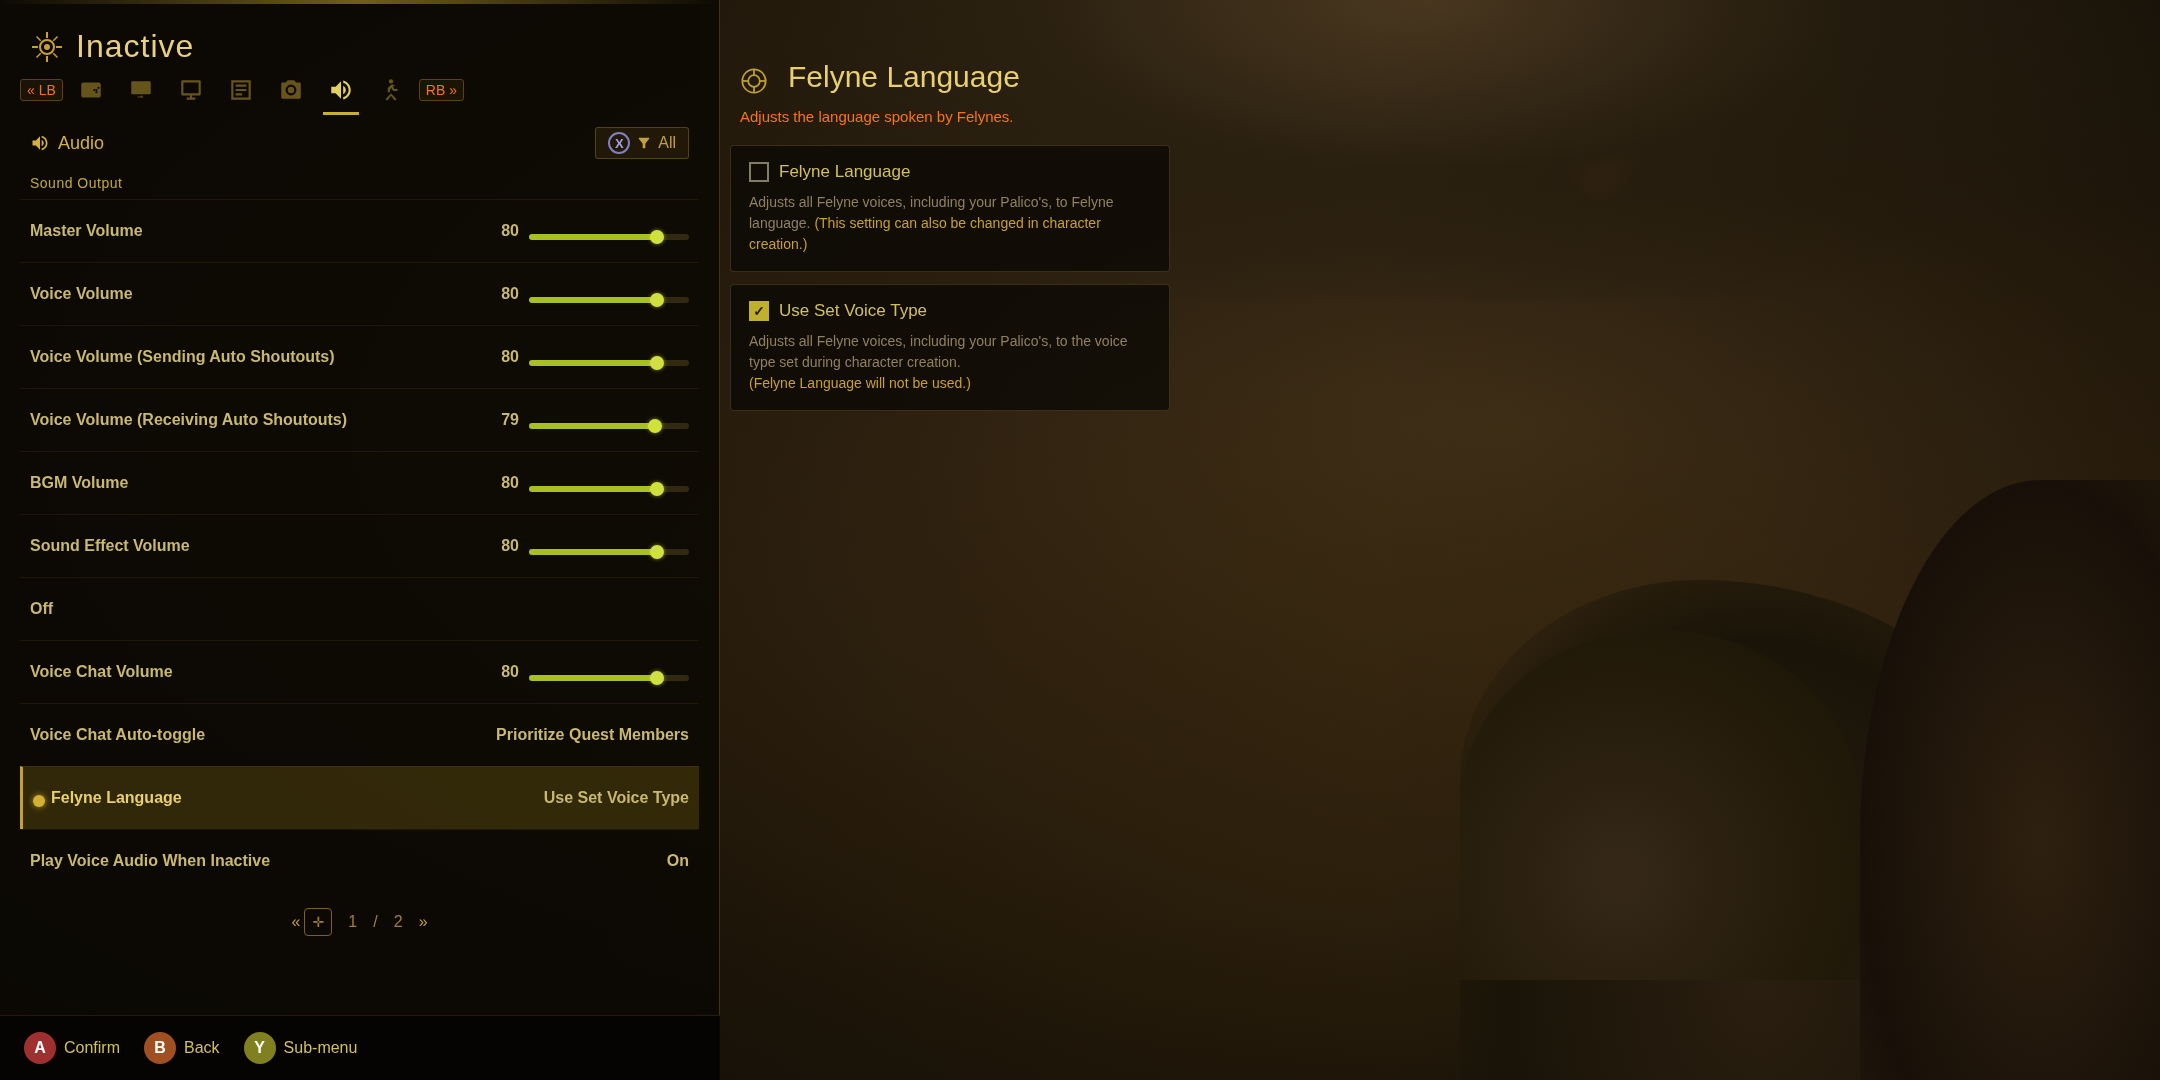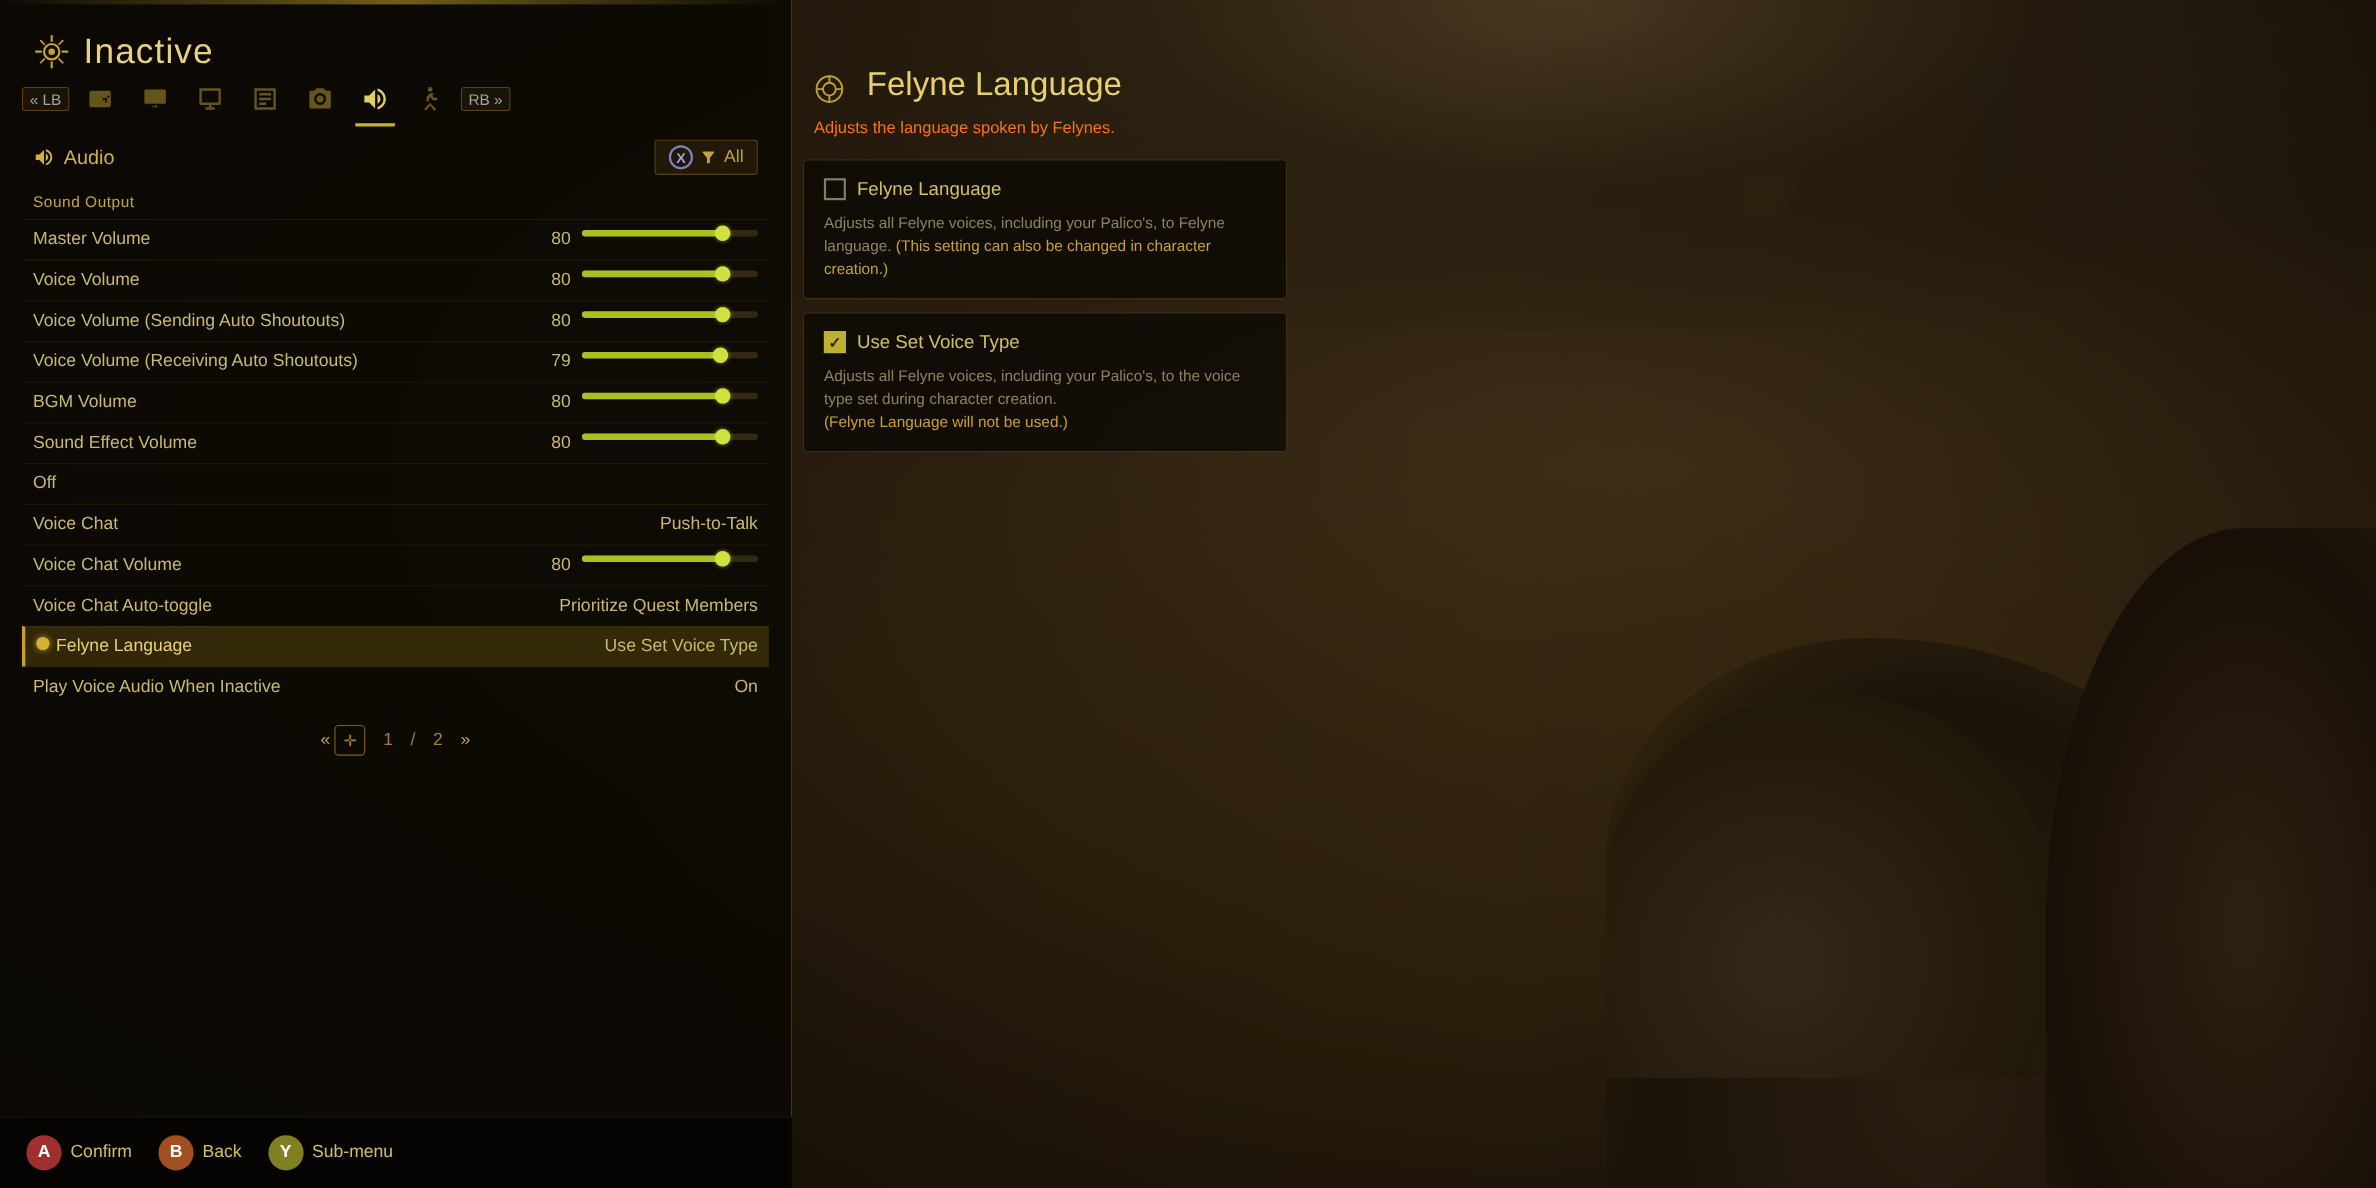--- a/index.html
+++ b/index.html
@@ -128,25 +128,26 @@
 
     .setting-group-label {
       color: #c0a840;
       font-size: 14px;
       padding: 4px 10px 8px 10px;
       letter-spacing: 0.5px;
     }
 
     .setting-row {
       display: flex;
-      align-items: flex-start;
+      align-items: flex-end;
       justify-content: space-between;
-      padding: 9px 10px;
+      padding: 22px 10px;
       border-top: 1px solid rgba(100,80,30,0.2);
       cursor: pointer;
+      font-weight: bold;
     }
 
     .setting-row.selected {
       background: rgba(120,100,20,0.35);
       border-left: 3px solid #c8a030;
     }
 
     .setting-row.selected .setting-name {
       color: #e8d070;
     }
@@ -417,21 +418,21 @@
     .top-deco {
       position: absolute;
       top: 0;
       left: 0;
       right: 0;
       height: 4px;
       background: linear-gradient(90deg, transparent, rgba(180,150,40,0.6), transparent);
     }
 
     .lb-rb {
-      color: #a3a3a3;
+      color: #f97316;
       font-size: 14px;
       border: 1px solid #604010;
       padding: 2px 6px;
       border-radius: 3px;
       background: rgba(40,30,10,0.5);
     }
 
     
     .right-darken {
       position: absolute;
@@ -656,24 +657,20 @@
           <div class="slider-thumb" style="left: calc(80% - 7px)"></div>
         </div>
       </div>
     </div>
 
 
     <div class="setting-row">
       <span class="setting-value-text">Off</span>
     </div>
 
-    <div class="setting-row">
-      <span class="setting-name">Voice Chat</span>
-      <span class="setting-value-text">Push-to-Talk</span>
-    </div>
 
     <div class="setting-row">
       <span class="setting-name">Voice Chat Volume</span>
       <span class="setting-value">80</span>
       <div class="slider-container">
         <div class="slider-track">
           <div class="slider-fill" style="width: 80%"></div>
           <div class="slider-thumb" style="left: calc(80% - 7px)"></div>
         </div>
       </div>

